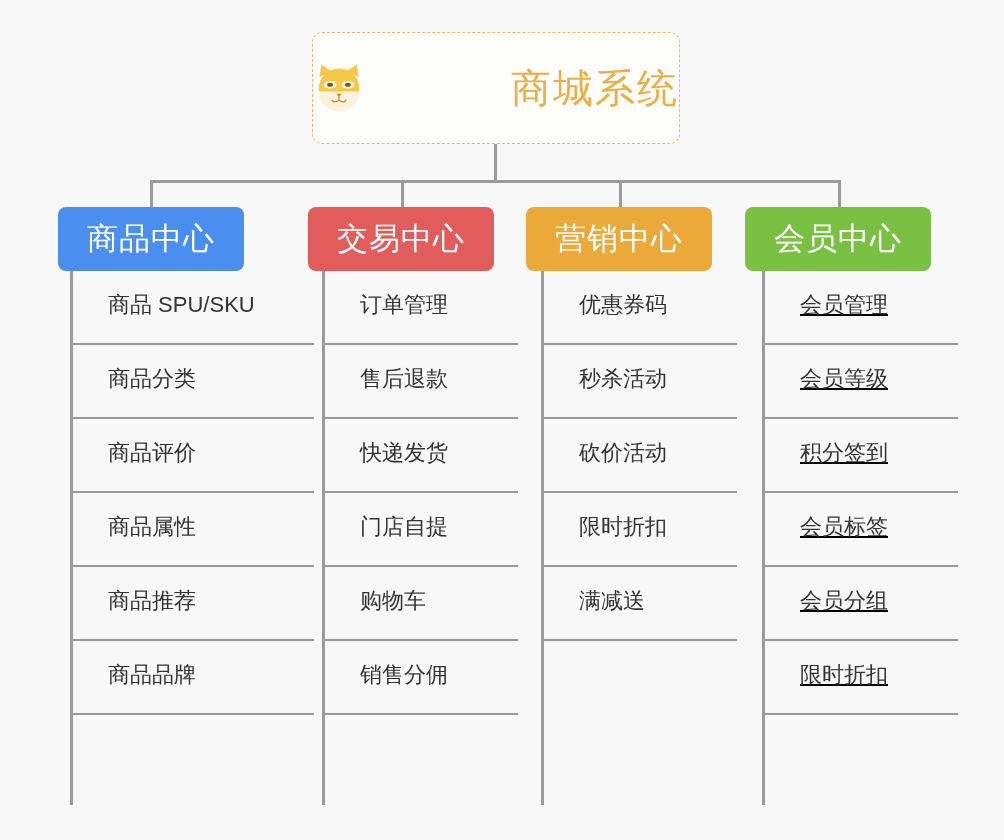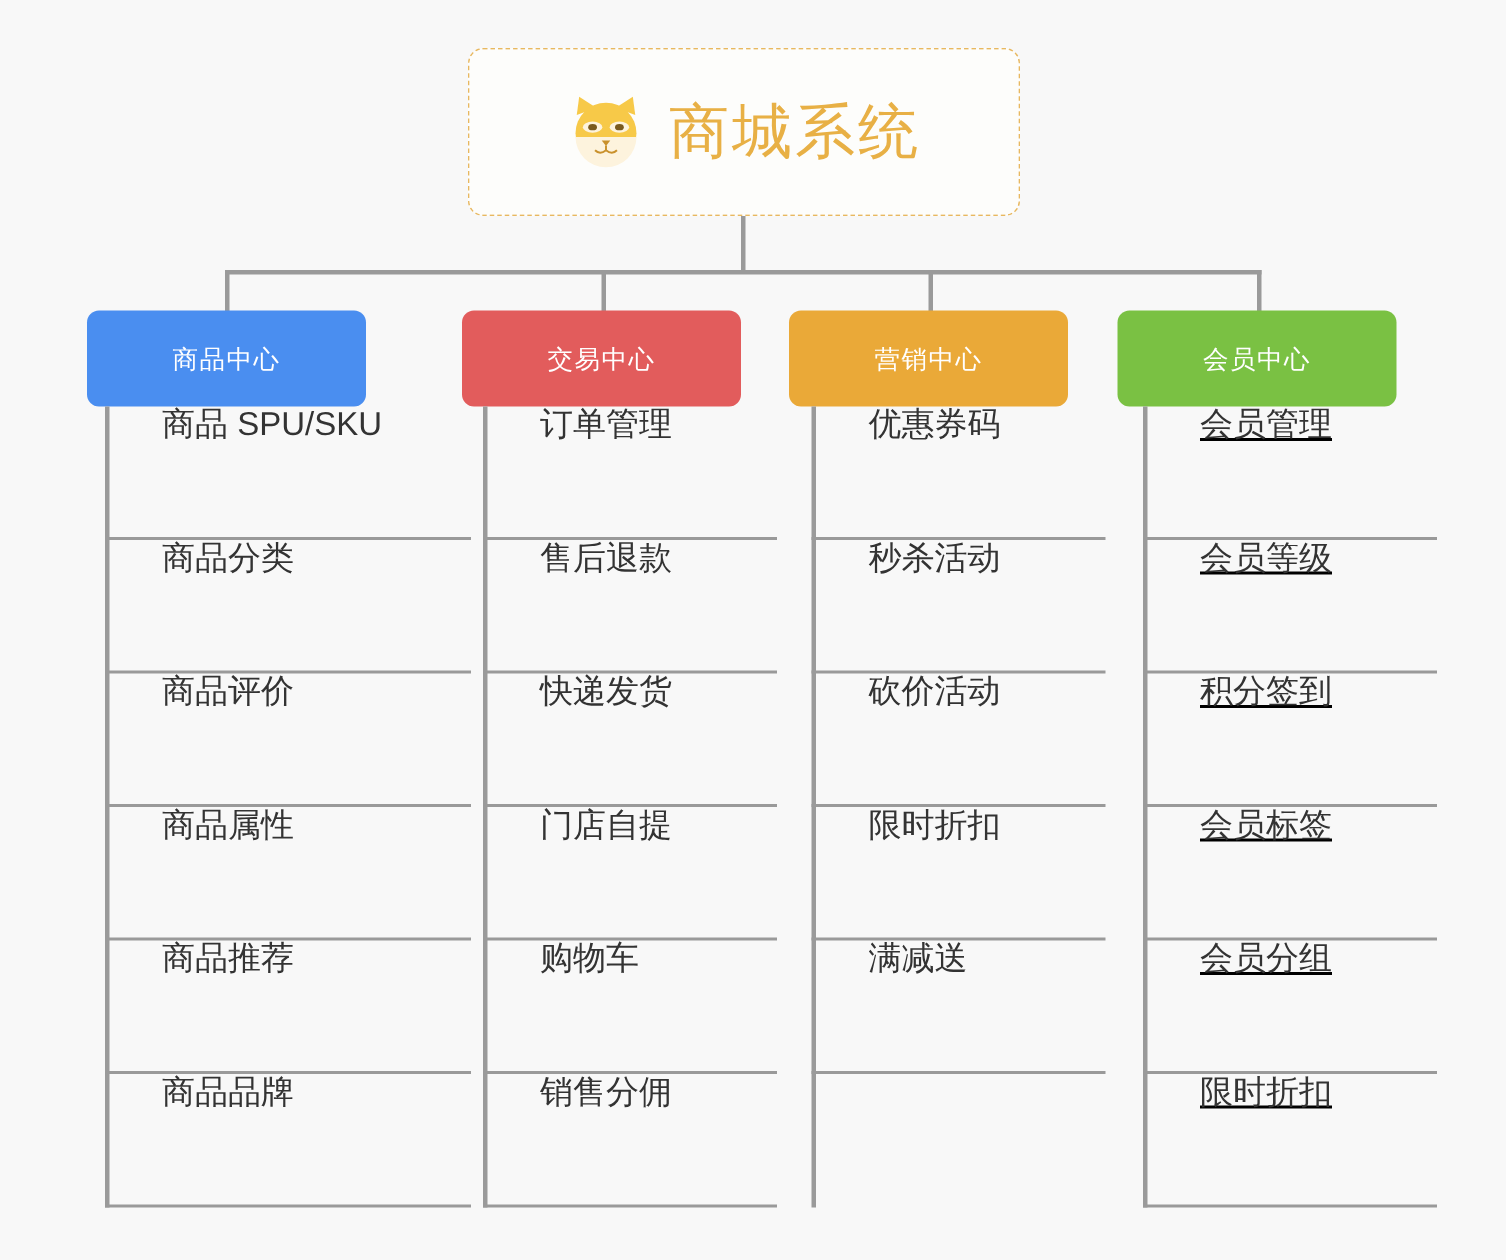--- a/index.html
+++ b/index.html
@@ -24,21 +24,21 @@
     position: absolute;
     left: 312px;
     top: 32px;
     width: 368px;
     height: 112px;
     background: #fdfdfb;
     border: 1.5px dashed #e8b860;
     border-radius: 10px;
     display: flex;
     align-items: center;
-    justify-content: center;
+    justify-content: space-between;
     gap: 16px;
   }
   #root-icon {
     width: 52px;
     height: 52px;
     flex: none;
     display: block;
   }
   #root-title {
     font-size: 40px;
@@ -59,42 +59,42 @@
   
   .cat-box {
     position: absolute;
     top: 207px;
     height: 64px;
     border-radius: 8px;
     display: flex;
     align-items: center;
     justify-content: center;
     color: #ffffff;
-    font-size: 17px;
+    font-size: 31px;
     letter-spacing: 1px;
     white-space: nowrap;
   }
 
   
   .branch {
     position: absolute;
     top: 271px;
   }
   .spine {
     position: absolute;
     left: 0;
     top: 0;
     width: 3px;
     background: #9a9a9a;
   }
   .leaf {
     position: relative;
-    height: 89px;
+    height: 74px;
     display: flex;
-    align-items: flex-start;
+    align-items: center;
   }
   .leaf-underline {
     position: absolute;
     left: 0;
     bottom: 0;
     height: 2px;
     background: #9a9a9a;
   }
   .leaf-label {
     position: relative;

